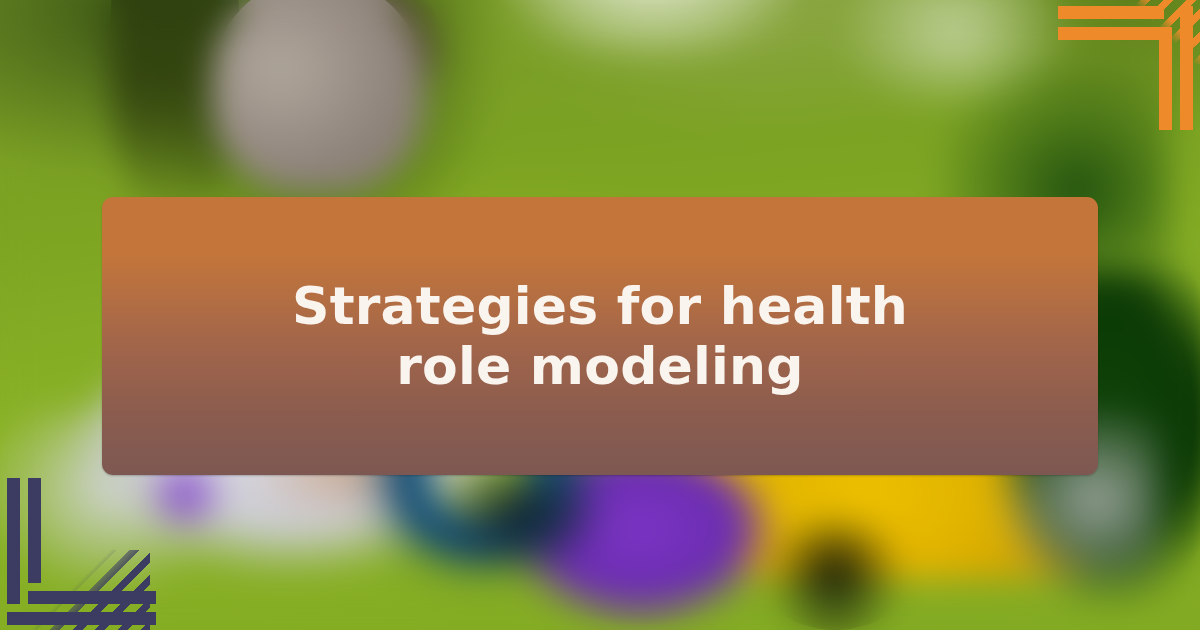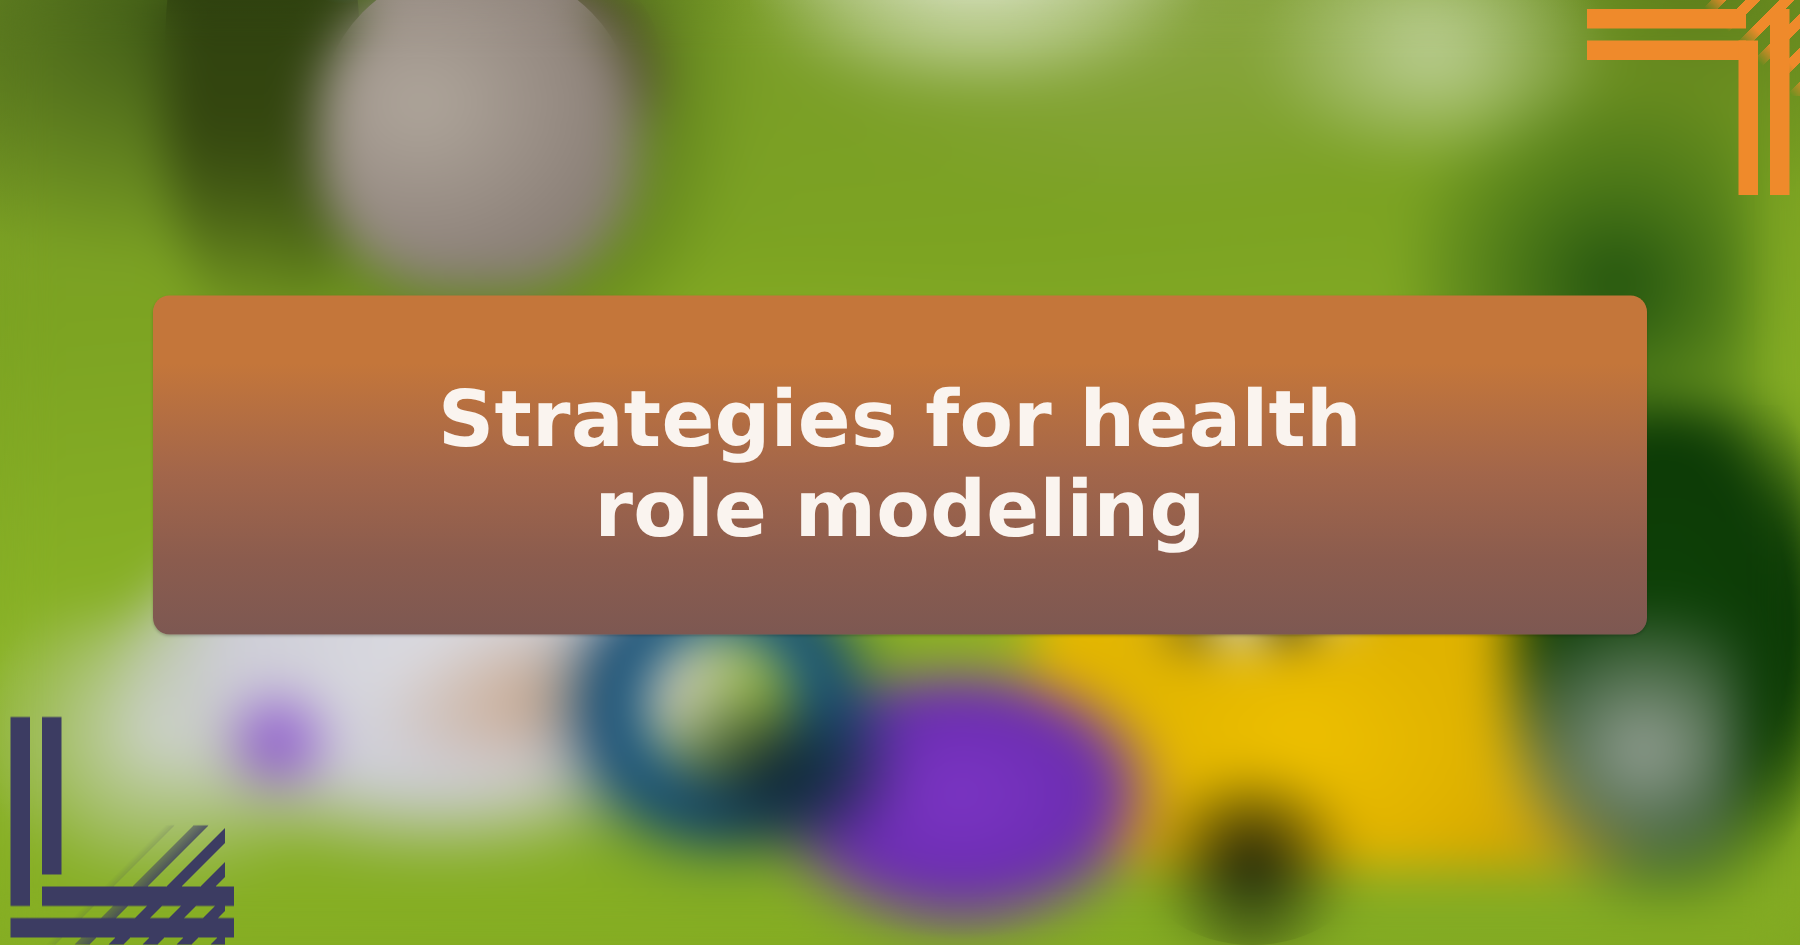--- a/index.html
+++ b/index.html
@@ -229,21 +229,21 @@
     -webkit-mask-image: linear-gradient(45deg, transparent 46%, #000 62%, #000 100%);
     mask-image: linear-gradient(45deg, transparent 46%, #000 62%, #000 100%);
   }
 
   
   #title-card {
     position: absolute;
     left: 102px;
     top: 197px;
     width: 996px;
-    height: 226px;
+    height: 278px;
     border-radius: 11px;
     background: linear-gradient(180deg,
       #c4763a 0%,
       #bb6f3c 22%,
       #a3664a 52%,
       #8b5c4e 78%,
       #7d5852 100%);
     display: flex;
     align-items: center;
     justify-content: center;

